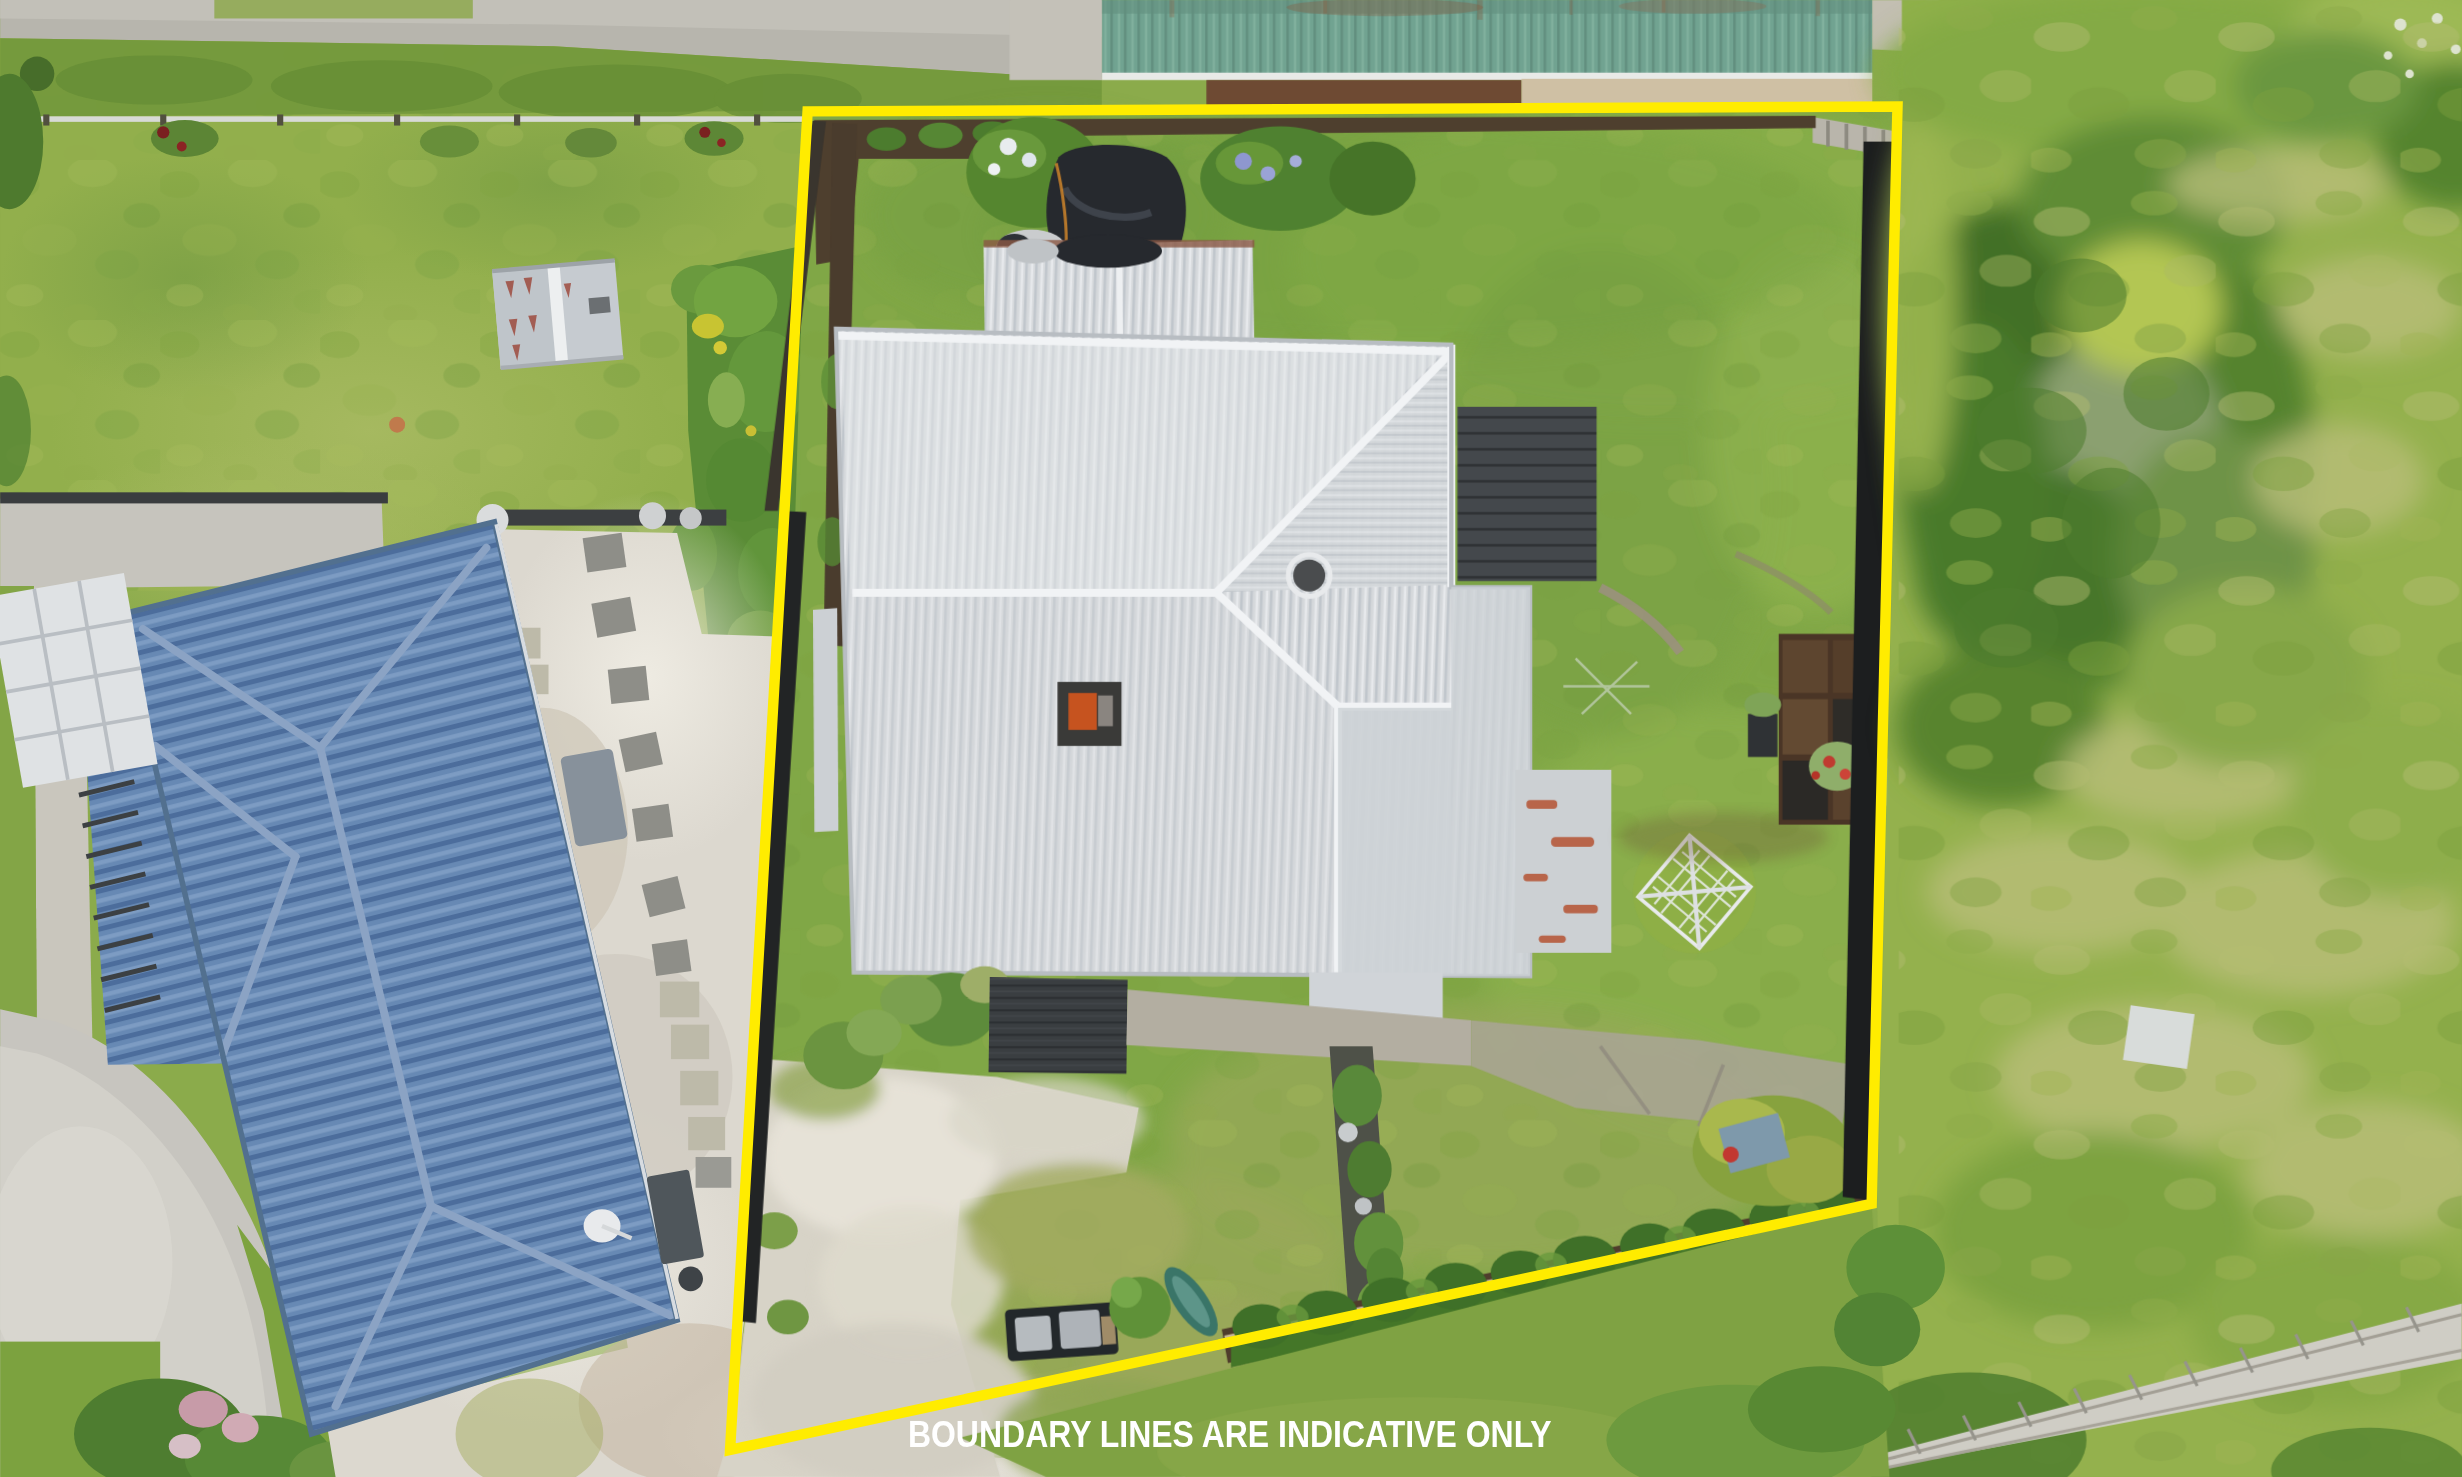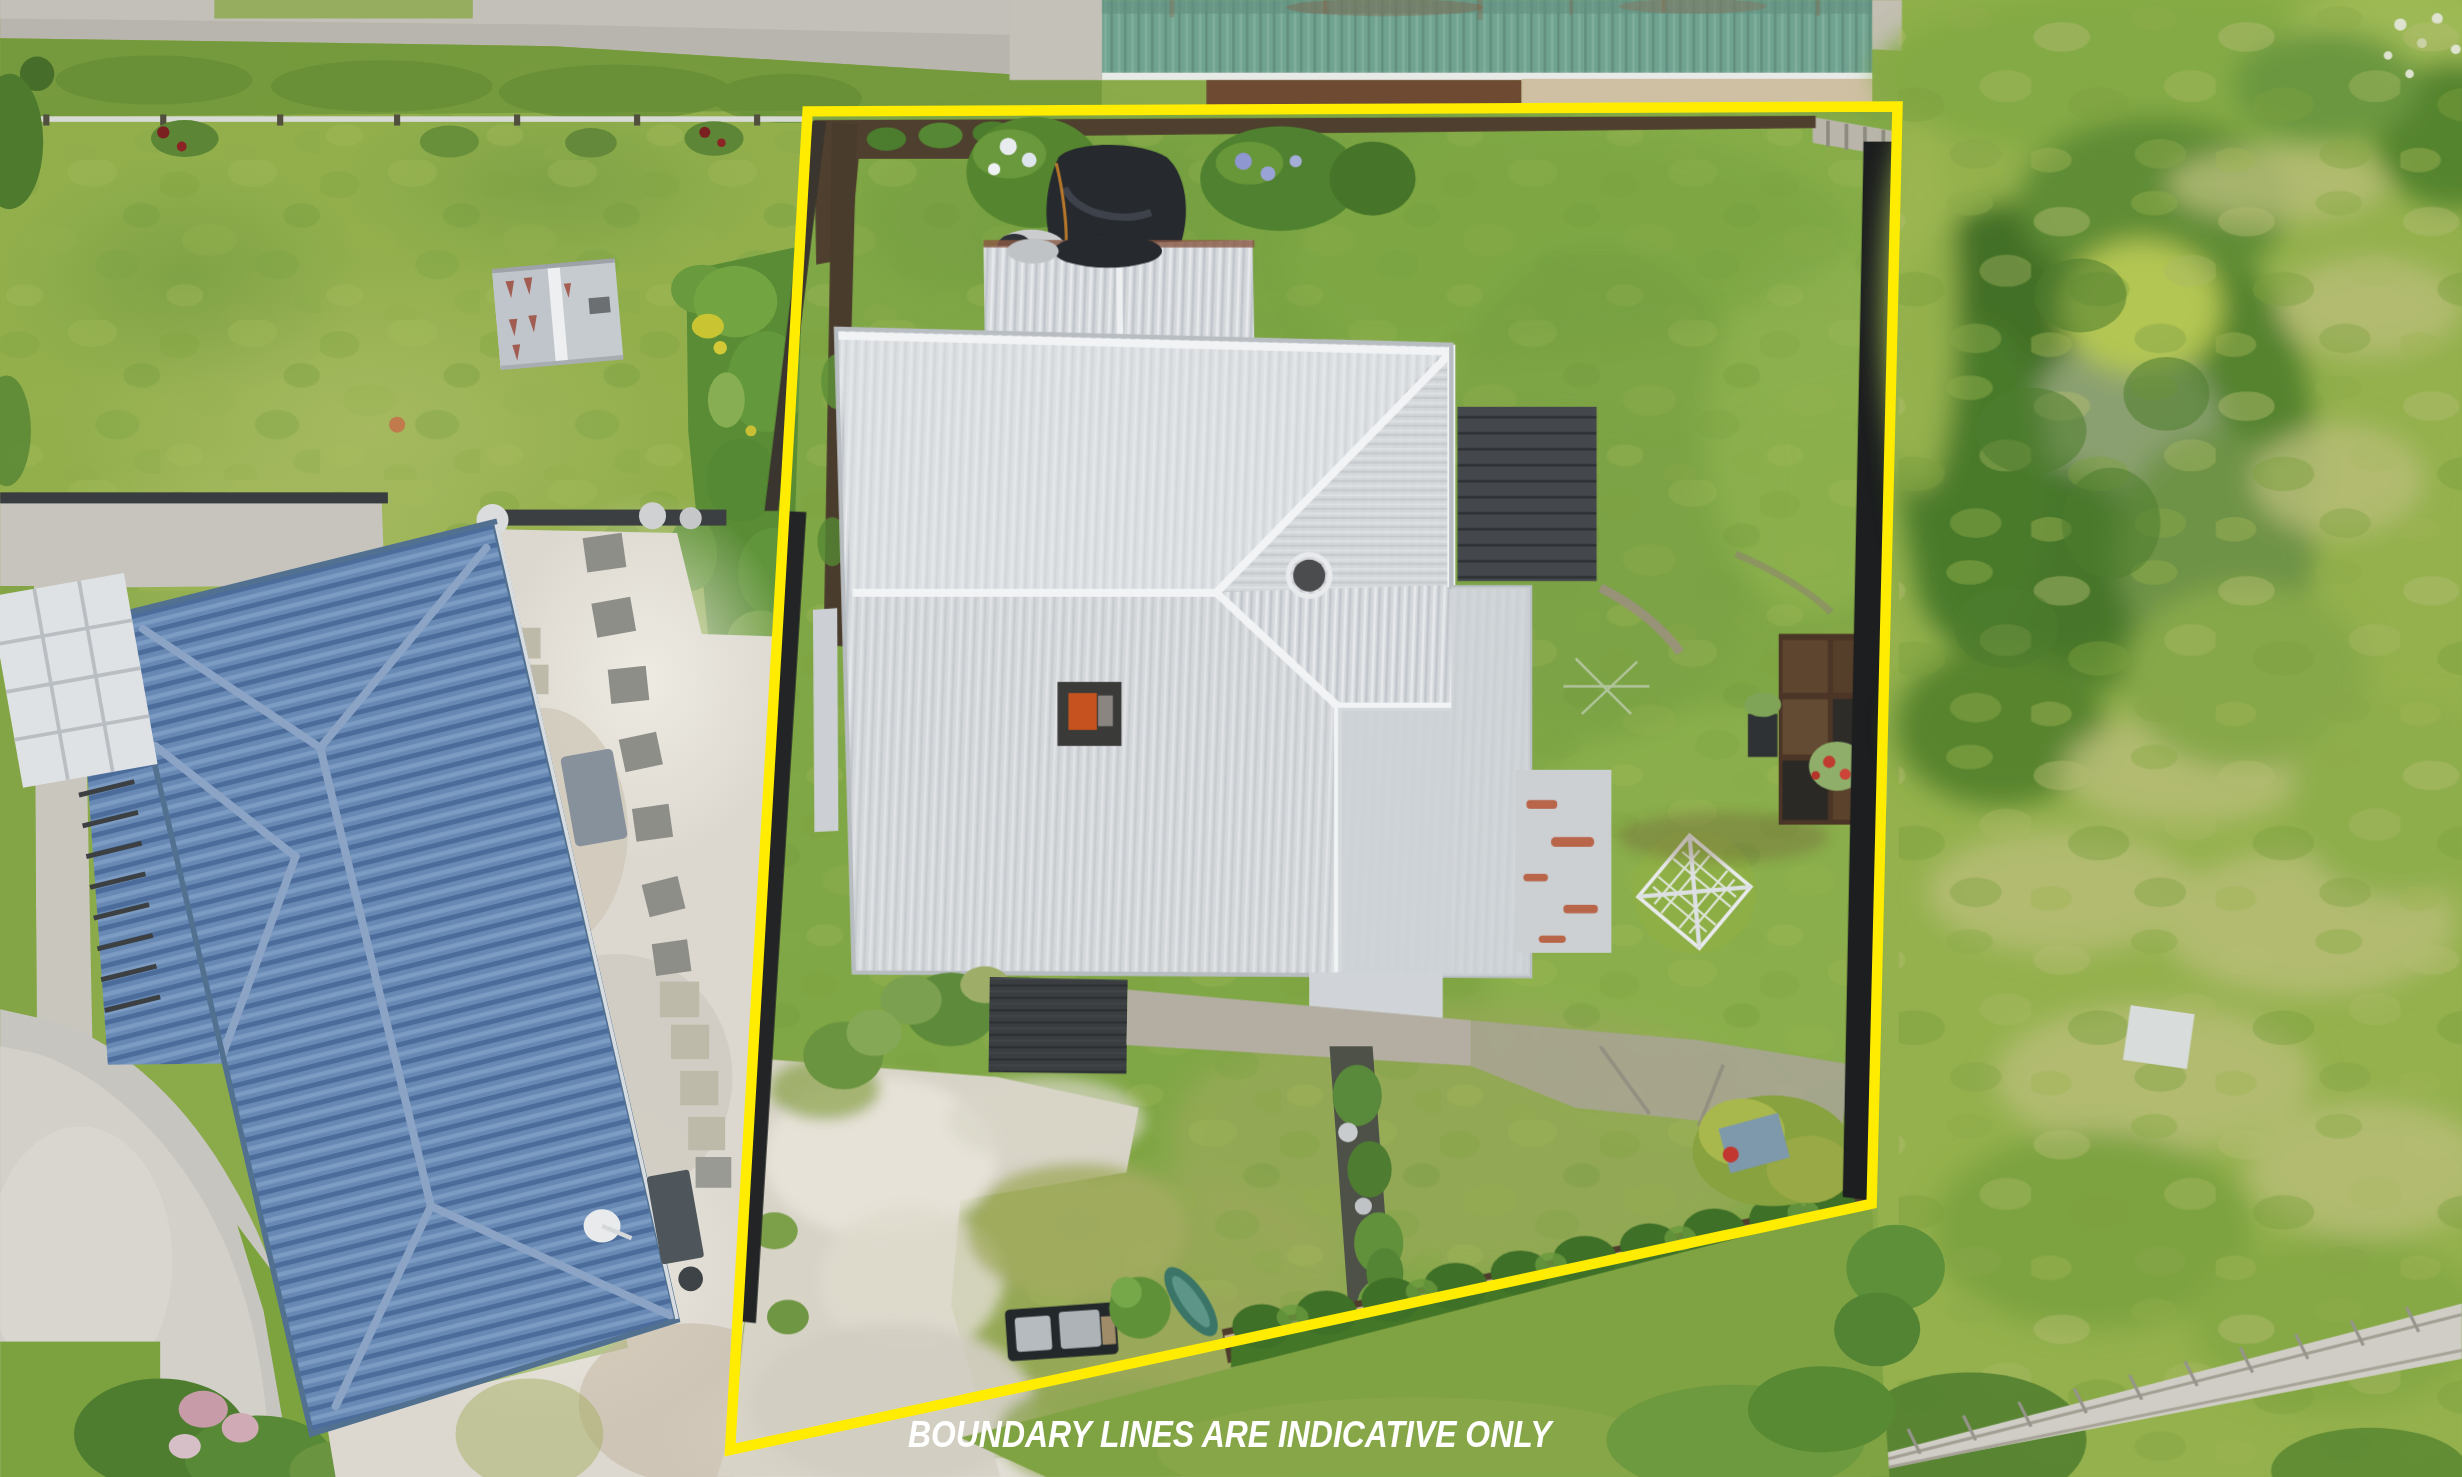--- a/index.html
+++ b/index.html
@@ -1,16 +1,16 @@
 <!DOCTYPE html>
 <html style="font-size:9.8px"><head>
 <meta charset="utf-8">
 <style>
   html,body{margin:0;padding:0;background:#86a84c;}
-  .wrap{width:2462px;height:1477px;position:relative;overflow:hidden;font-family:"Liberation Sans", sans-serif;font-style:italic;}
+  .wrap{width:2462px;height:1477px;position:relative;overflow:hidden;font-family:"Liberation Sans", sans-serif;}
   svg{display:block;}
 </style>
 </head>
 <body>
 <div class="wrap">
 <svg width="2462" height="1477" viewBox="0 0 4000 2400" xmlns="http://www.w3.org/2000/svg">
 <defs>
   <pattern id="corrBlue" width="30" height="30" patternUnits="userSpaceOnUse" patternTransform="rotate(-14)">
     <rect width="30" height="30" fill="#6789b4"></rect>
     <rect y="0" width="30" height="8" fill="#4c6d9c"></rect>

